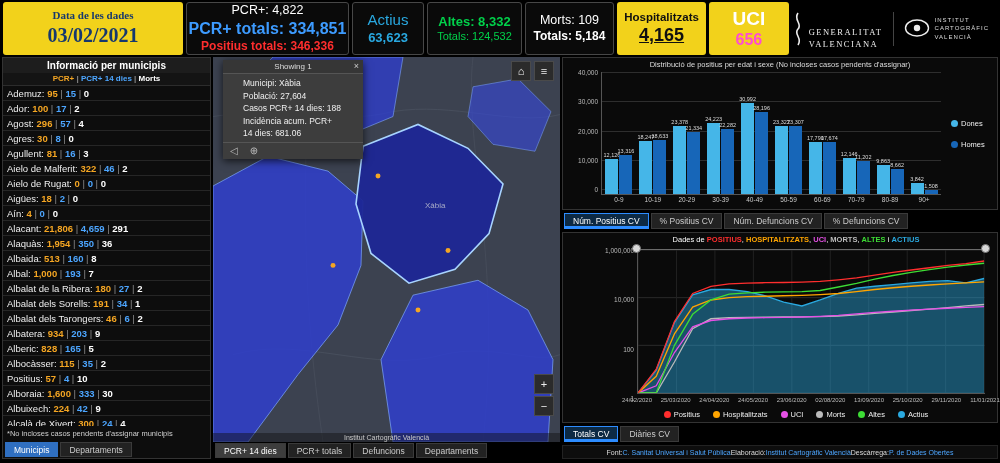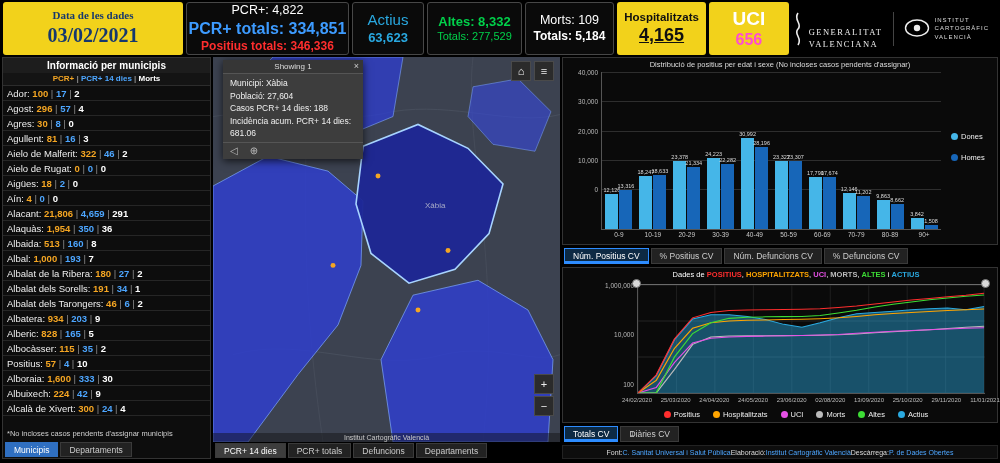--- a/index.html
+++ b/index.html
@@ -61,37 +61,37 @@
   .sb-tabs .tab.active{background:#2f6fc1;border-color:#2f6fc1;color:#fff;}
 
   
   .mapcol{flex:0 0 347px;display:flex;flex-direction:column;}
   .map-body{position:relative;flex:1;background:#3c4250;overflow:hidden;}
   .map-svg{position:absolute;inset:0;width:100%;height:100%;}
   .popup{position:absolute;left:10px;top:3px;width:140px;background:#3d3d3d;box-shadow:0 2px 8px rgba(0,0,0,.7);z-index:3;}
   .popup-head{position:relative;text-align:center;font-size:8px;color:#ddd;padding:2px 0;background:#363636;border-bottom:1px solid #555;}
   .popup-close{position:absolute;right:4px;top:1px;color:#ccc;font-size:9px;cursor:pointer;}
   .popup-body{padding:3px 0 2px;}
-  .popup-body div{padding:0 7px;font-size:8.5px;line-height:12.5px;color:#efefef;}
+  .popup-body div{padding:0 20px;font-size:8.5px;line-height:12.5px;color:#efefef;}
   .popup-foot{display:flex;gap:12px;padding:2px 7px 3px;border-top:1px solid #555;color:#bbb;font-size:10px;}
   .popup-foot span{cursor:pointer;}
   .map-ctrl{position:absolute;top:4px;right:6px;display:flex;gap:3px;z-index:3;}
   .mbtn{width:20px;height:20px;background:#2b2b2b;border:1px solid #4a4a4a;color:#eee;font-size:11px;
         display:flex;align-items:center;justify-content:center;cursor:pointer;padding:0;}
   .map-zoom{position:absolute;right:6px;bottom:26px;display:flex;flex-direction:column;gap:2px;z-index:3;}
   .map-attr{position:absolute;bottom:0;left:0;right:0;text-align:center;font-size:7px;color:#c9c9c9;
             background:rgba(15,15,15,.45);padding:1px 0;z-index:2;}
   .map-tabs{height:17px;}
   .map-tabs .tab.active{background:#3d3d3d;color:#fff;}
 
   
   .right{flex:1;display:flex;flex-direction:column;gap:2px;min-width:0;}
   .panel{background:#0a0a0a;border:1px solid #333;}
   .chart-title{font-size:7.5px;color:#ddd;text-align:center;padding:2px 0 1px;white-space:nowrap;overflow:hidden;}
-  .barpanel{height:188px;display:flex;flex-direction:column;position:relative;}
+  .barpanel{height:153px;display:flex;flex-direction:column;position:relative;}
   .bar-wrap{flex:1;position:relative;margin:2px 56px 14px 38px;}
   .bar-plot{position:absolute;inset:0;border-left:1px solid #555;border-bottom:1px solid #555;}
   .bgrid{position:absolute;left:0;right:0;height:1px;background:#2e2e2e;}
   .bylab{position:absolute;right:calc(100% + 4px);transform:translateY(-50%);font-size:6.5px;color:#bbb;white-space:nowrap;}
   .bxlab{position:absolute;top:100%;margin-top:2px;transform:translateX(-50%);font-size:6.5px;color:#ccc;white-space:nowrap;}
   .bbar{position:absolute;bottom:0;width:13px;}
   .bval{position:absolute;transform:translateX(-50%);font-size:5.5px;color:#ddd;white-space:nowrap;}
   .bar-legend{position:absolute;left:calc(100% + 10px);top:38%;display:flex;flex-direction:column;gap:12px;font-size:7.5px;color:#eee;}
   .lgitem{display:flex;align-items:center;gap:3px;white-space:nowrap;}
   .dot{width:7px;height:7px;border-radius:50%;display:inline-block;flex:0 0 auto;}
@@ -125,21 +125,21 @@
       <div class="pcr1">PCR+: 4,822</div>
       <div class="pcr2">PCR+ totals: 334,851</div>
       <div class="pcr3">Positius totals: 346,336</div>
     </div>
     <div class="hbox darkbox box-actius">
       <div class="actius-label">Actius</div>
       <div class="actius-value">63,623</div>
     </div>
     <div class="hbox darkbox box-altes">
       <div class="altes1">Altes: 8,332</div>
-      <div class="altes2">Totals: 277,529</div>
+      <div class="altes2">Totals: 124,532</div>
     </div>
     <div class="hbox darkbox box-morts">
       <div class="morts1">Morts: 109</div>
       <div class="morts2">Totals: 5,184</div>
     </div>
     <div class="hbox yellow box-hosp">
       <div class="hosp-label">Hospitalitzats</div>
       <div class="hosp-value">4,165</div>
     </div>
     <div class="hbox yellow box-uci">
@@ -170,20 +170,21 @@
       </div>
     </div>
   </header>
 
   <div class="main">
 
     <aside class="sidebar">
       <div class="sb-title">Informació per municipis</div>
       <div class="sb-legend"><span style="color: rgb(245, 166, 35);">PCR+</span><span class="sep"> | </span><span style="color: rgb(77, 166, 255);">PCR+ 14 dies</span><span class="sep"> | </span><span style="color: rgb(255, 255, 255);">Morts</span></div>
       <div class="sb-list">
+          <div class="mrow"><span class="mname">Ademuz: </span><span class="v1">95</span><span class="sep"> | </span><span class="v2">15</span><span class="sep"> | </span><span class="v3">0</span></div>
           <div class="mrow"><span class="mname">Ador: </span><span class="v1">100</span><span class="sep"> | </span><span class="v2">17</span><span class="sep"> | </span><span class="v3">2</span></div>
           <div class="mrow"><span class="mname">Agost: </span><span class="v1">296</span><span class="sep"> | </span><span class="v2">57</span><span class="sep"> | </span><span class="v3">4</span></div>
           <div class="mrow"><span class="mname">Agres: </span><span class="v1">30</span><span class="sep"> | </span><span class="v2">8</span><span class="sep"> | </span><span class="v3">0</span></div>
           <div class="mrow"><span class="mname">Agullent: </span><span class="v1">81</span><span class="sep"> | </span><span class="v2">16</span><span class="sep"> | </span><span class="v3">3</span></div>
           <div class="mrow"><span class="mname">Aielo de Malferit: </span><span class="v1">322</span><span class="sep"> | </span><span class="v2">46</span><span class="sep"> | </span><span class="v3">2</span></div>
           <div class="mrow"><span class="mname">Aielo de Rugat: </span><span class="v1">0</span><span class="sep"> | </span><span class="v2">0</span><span class="sep"> | </span><span class="v3">0</span></div>
           <div class="mrow"><span class="mname">Aigües: </span><span class="v1">18</span><span class="sep"> | </span><span class="v2">2</span><span class="sep"> | </span><span class="v3">0</span></div>
           <div class="mrow"><span class="mname">Aín: </span><span class="v1">4</span><span class="sep"> | </span><span class="v2">0</span><span class="sep"> | </span><span class="v3">0</span></div>
           <div class="mrow"><span class="mname">Alacant: </span><span class="v1">21,806</span><span class="sep"> | </span><span class="v2">4,659</span><span class="sep"> | </span><span class="v3">291</span></div>
           <div class="mrow"><span class="mname">Alaquàs: </span><span class="v1">1,954</span><span class="sep"> | </span><span class="v2">350</span><span class="sep"> | </span><span class="v3">36</span></div>

